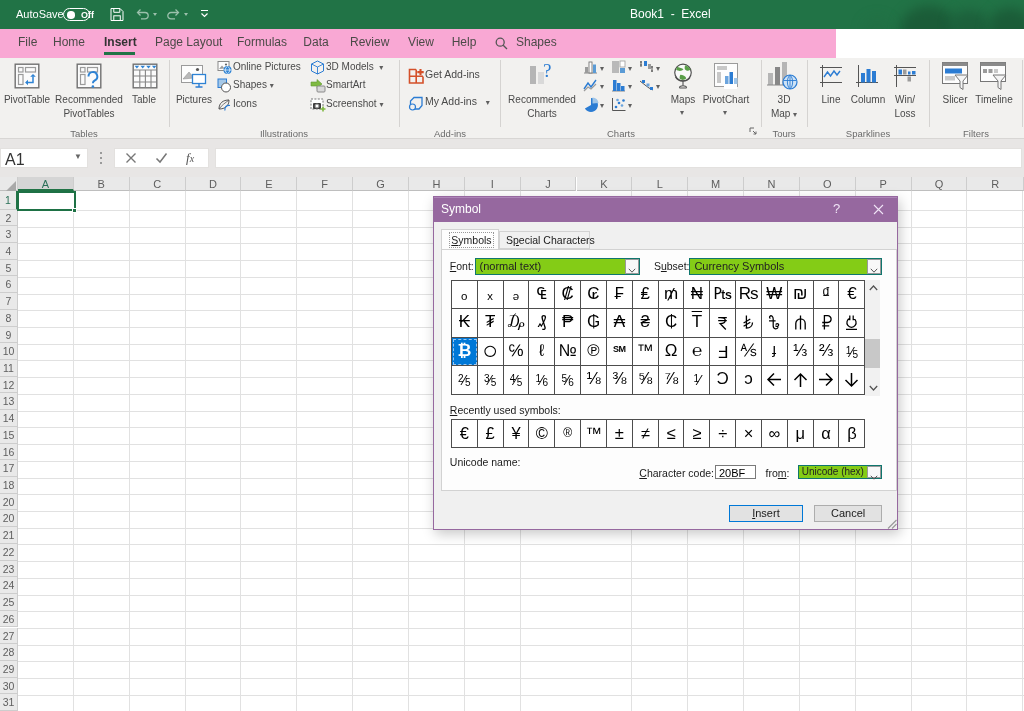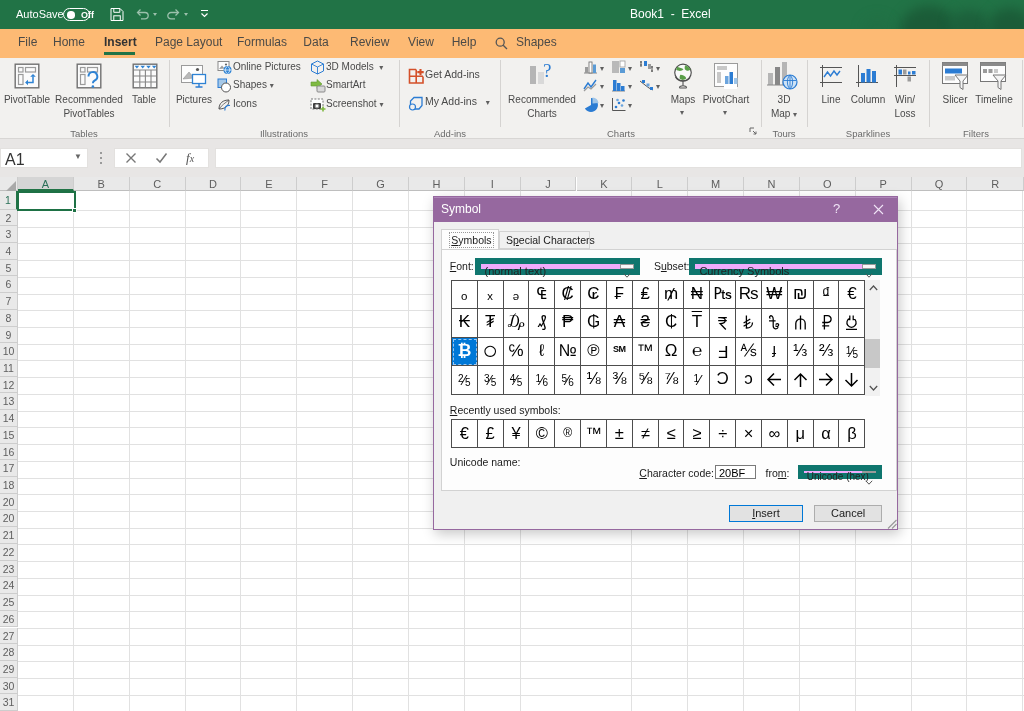--- a/index.html
+++ b/index.html
@@ -3,21 +3,21 @@
 <style>
 *{margin:0;padding:0;box-sizing:border-box}
 html,body{width:1024px;height:711px;overflow:hidden;font-family:"Liberation Sans",sans-serif}
 .abs{position:absolute}
 #stage{position:relative;width:1024px;height:711px;background:#fff}
 
 #titlebar{left:0;top:0;width:1024px;height:29px;background:#217346;overflow:hidden}
 #titlebar .blob{border-radius:50%;filter:blur(6px)}
 .wtxt{color:#fff;font-size:11.5px}
 
-#tabrow{left:0;top:29px;width:1024px;height:28.5px;background:#fdba74}
+#tabrow{left:0;top:29px;width:836px;height:28.5px;background:#f9a8d4}
 .tab{position:absolute;top:0;height:28.5px;line-height:26px;font-size:12px;color:#4b4a47;text-align:center;white-space:nowrap}
 
 #ribbon{left:0;top:57.5px;width:1024px;height:81px;background:#F2F1EF;border-bottom:1px solid #D8D6D4}
 .rsep{position:absolute;top:2px;width:1px;height:67px;background:#D5D3D1}
 .glabel{position:absolute;top:70px;font-size:9.5px;color:#6a6a6a;text-align:center;white-space:nowrap}
 .biglbl{position:absolute;font-size:10px;color:#4a4a4a;text-align:center;white-space:nowrap;line-height:14.8px}
 .smalllbl{position:absolute;font-size:10px;color:#4a4a4a;white-space:nowrap}
 .dna{color:#5f5f5f;font-size:8px}
 
 #fbar{left:0;top:138.5px;width:1024px;height:38px;background:#E8E6E5}
@@ -27,21 +27,21 @@
 .ch{position:absolute;top:0;height:14.5px;border-right:1px solid #CDCDCD;font-size:11px;color:#5E5E5E;text-align:center;line-height:14px}
 .rh{position:absolute;left:0;width:18px;border-bottom:1px solid #CDCDCD;font-size:10.5px;color:#5E5E5E;text-align:center}
 #gridbg{position:absolute;left:18px;top:14.5px;width:1006px;height:520px;
  background-image:repeating-linear-gradient(to right,transparent,transparent 54.85px,#E1E1E1 54.85px,#E1E1E1 55.85px);}
 #gridh{position:absolute;left:18px;top:33px;width:1006px;height:487.5px;border-top:1px solid #E1E1E1;
  background-image:repeating-linear-gradient(to bottom,transparent,transparent 15.72px,#E1E1E1 15.72px,#E1E1E1 16.72px);}
 
 #dlg{left:433px;top:196px;width:465px;height:334px;background:#F0F0F0;border:1px solid #96689F;box-shadow:2px 4px 12px rgba(0,0,0,0.22)}
 #dlgtitle{left:0;top:0;width:463px;height:24.5px;background:#96689F}
 .dtxt{font-size:10.5px;color:#1a1a1a}
-.combo{position:absolute;background:#f0abfc;border:6px solid #0f766e}
+.combo{position:absolute;background:#84cc16;border:1px solid #0f766e}
 .cbtn{position:absolute;right:0;top:0;bottom:0;width:14px;background:#F8F8F8;border:1px solid #999;color:#444;text-align:center}
 .cell{position:absolute;background:#fff;border-right:1px solid #4d4d4d;border-bottom:1px solid #4d4d4d;text-align:center;color:#000}
 u{text-decoration:underline}
 .rot{display:inline-block;transform:rotate(180deg)}
 .fr .nu{font-size:10px;vertical-align:4px;letter-spacing:0}
 .fr .de{font-size:10px;vertical-align:0;letter-spacing:0}
 .fr .sl{font-size:14px;margin:0 -0.5px;vertical-align:1px}
 .selb{font-weight:bold}
 .cell svg{vertical-align:middle}
 </style></head>

